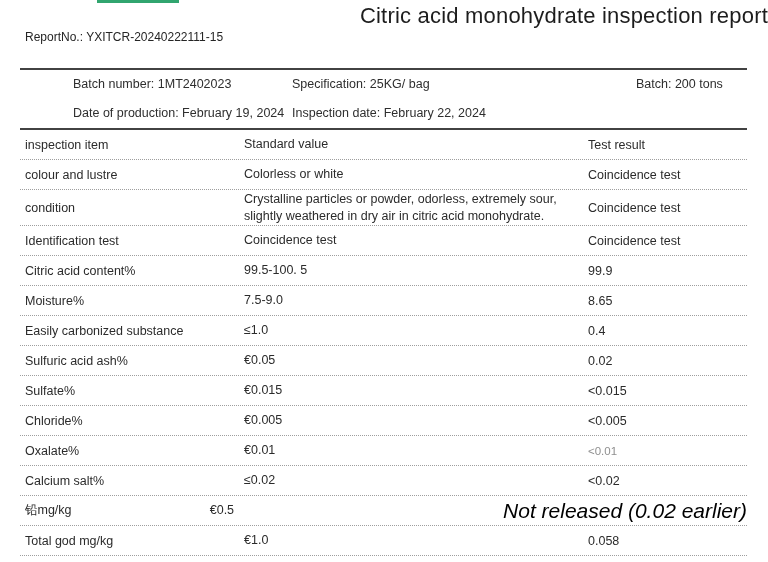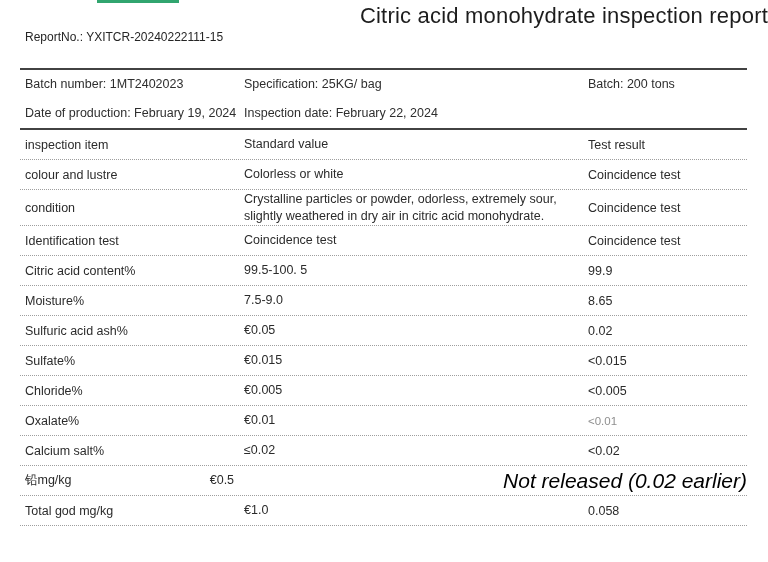--- a/index.html
+++ b/index.html
@@ -49,20 +49,21 @@
   .info-section {
     border-top: 2.5px solid #424242;
     border-bottom: 2.5px solid #424242;
     height: 62px;
   }
   .info-row {
     display: flex;
     align-items: center;
     height: 28.5px;
     font-size: 12.5px;
+    margin-left: 48px;
   }
   .c1 { width: 224px; padding-left: 5px; }
   .c2 { width: 344px; padding-right: 20px; }
   .c3 { flex: 1; }
   .t-row {
     display: flex;
     align-items: center;
     height: 30px;
     border-bottom: 1px dotted #9e9e9e;
     font-size: 12.5px;
@@ -131,20 +132,25 @@
           <div class="c1">Citric acid content%</div>
           <div class="c2">99.5-100. 5</div>
           <div class="c3">99.9</div>
         </div>
         <div class="t-row">
           <div class="c1">Moisture%</div>
           <div class="c2">7.5-9.0</div>
           <div class="c3">8.65</div>
         </div>
         <div class="t-row">
+          <div class="c1">Easily carbonized substance</div>
+          <div class="c2">≤1.0</div>
+          <div class="c3">0.4</div>
+        </div>
+        <div class="t-row">
           <div class="c1">Sulfuric acid ash%</div>
           <div class="c2">€0.05</div>
           <div class="c3">0.02</div>
         </div>
         <div class="t-row">
           <div class="c1">Sulfate%</div>
           <div class="c2">€0.015</div>
           <div class="c3">&lt;0.015</div>
         </div>
         <div class="t-row">

